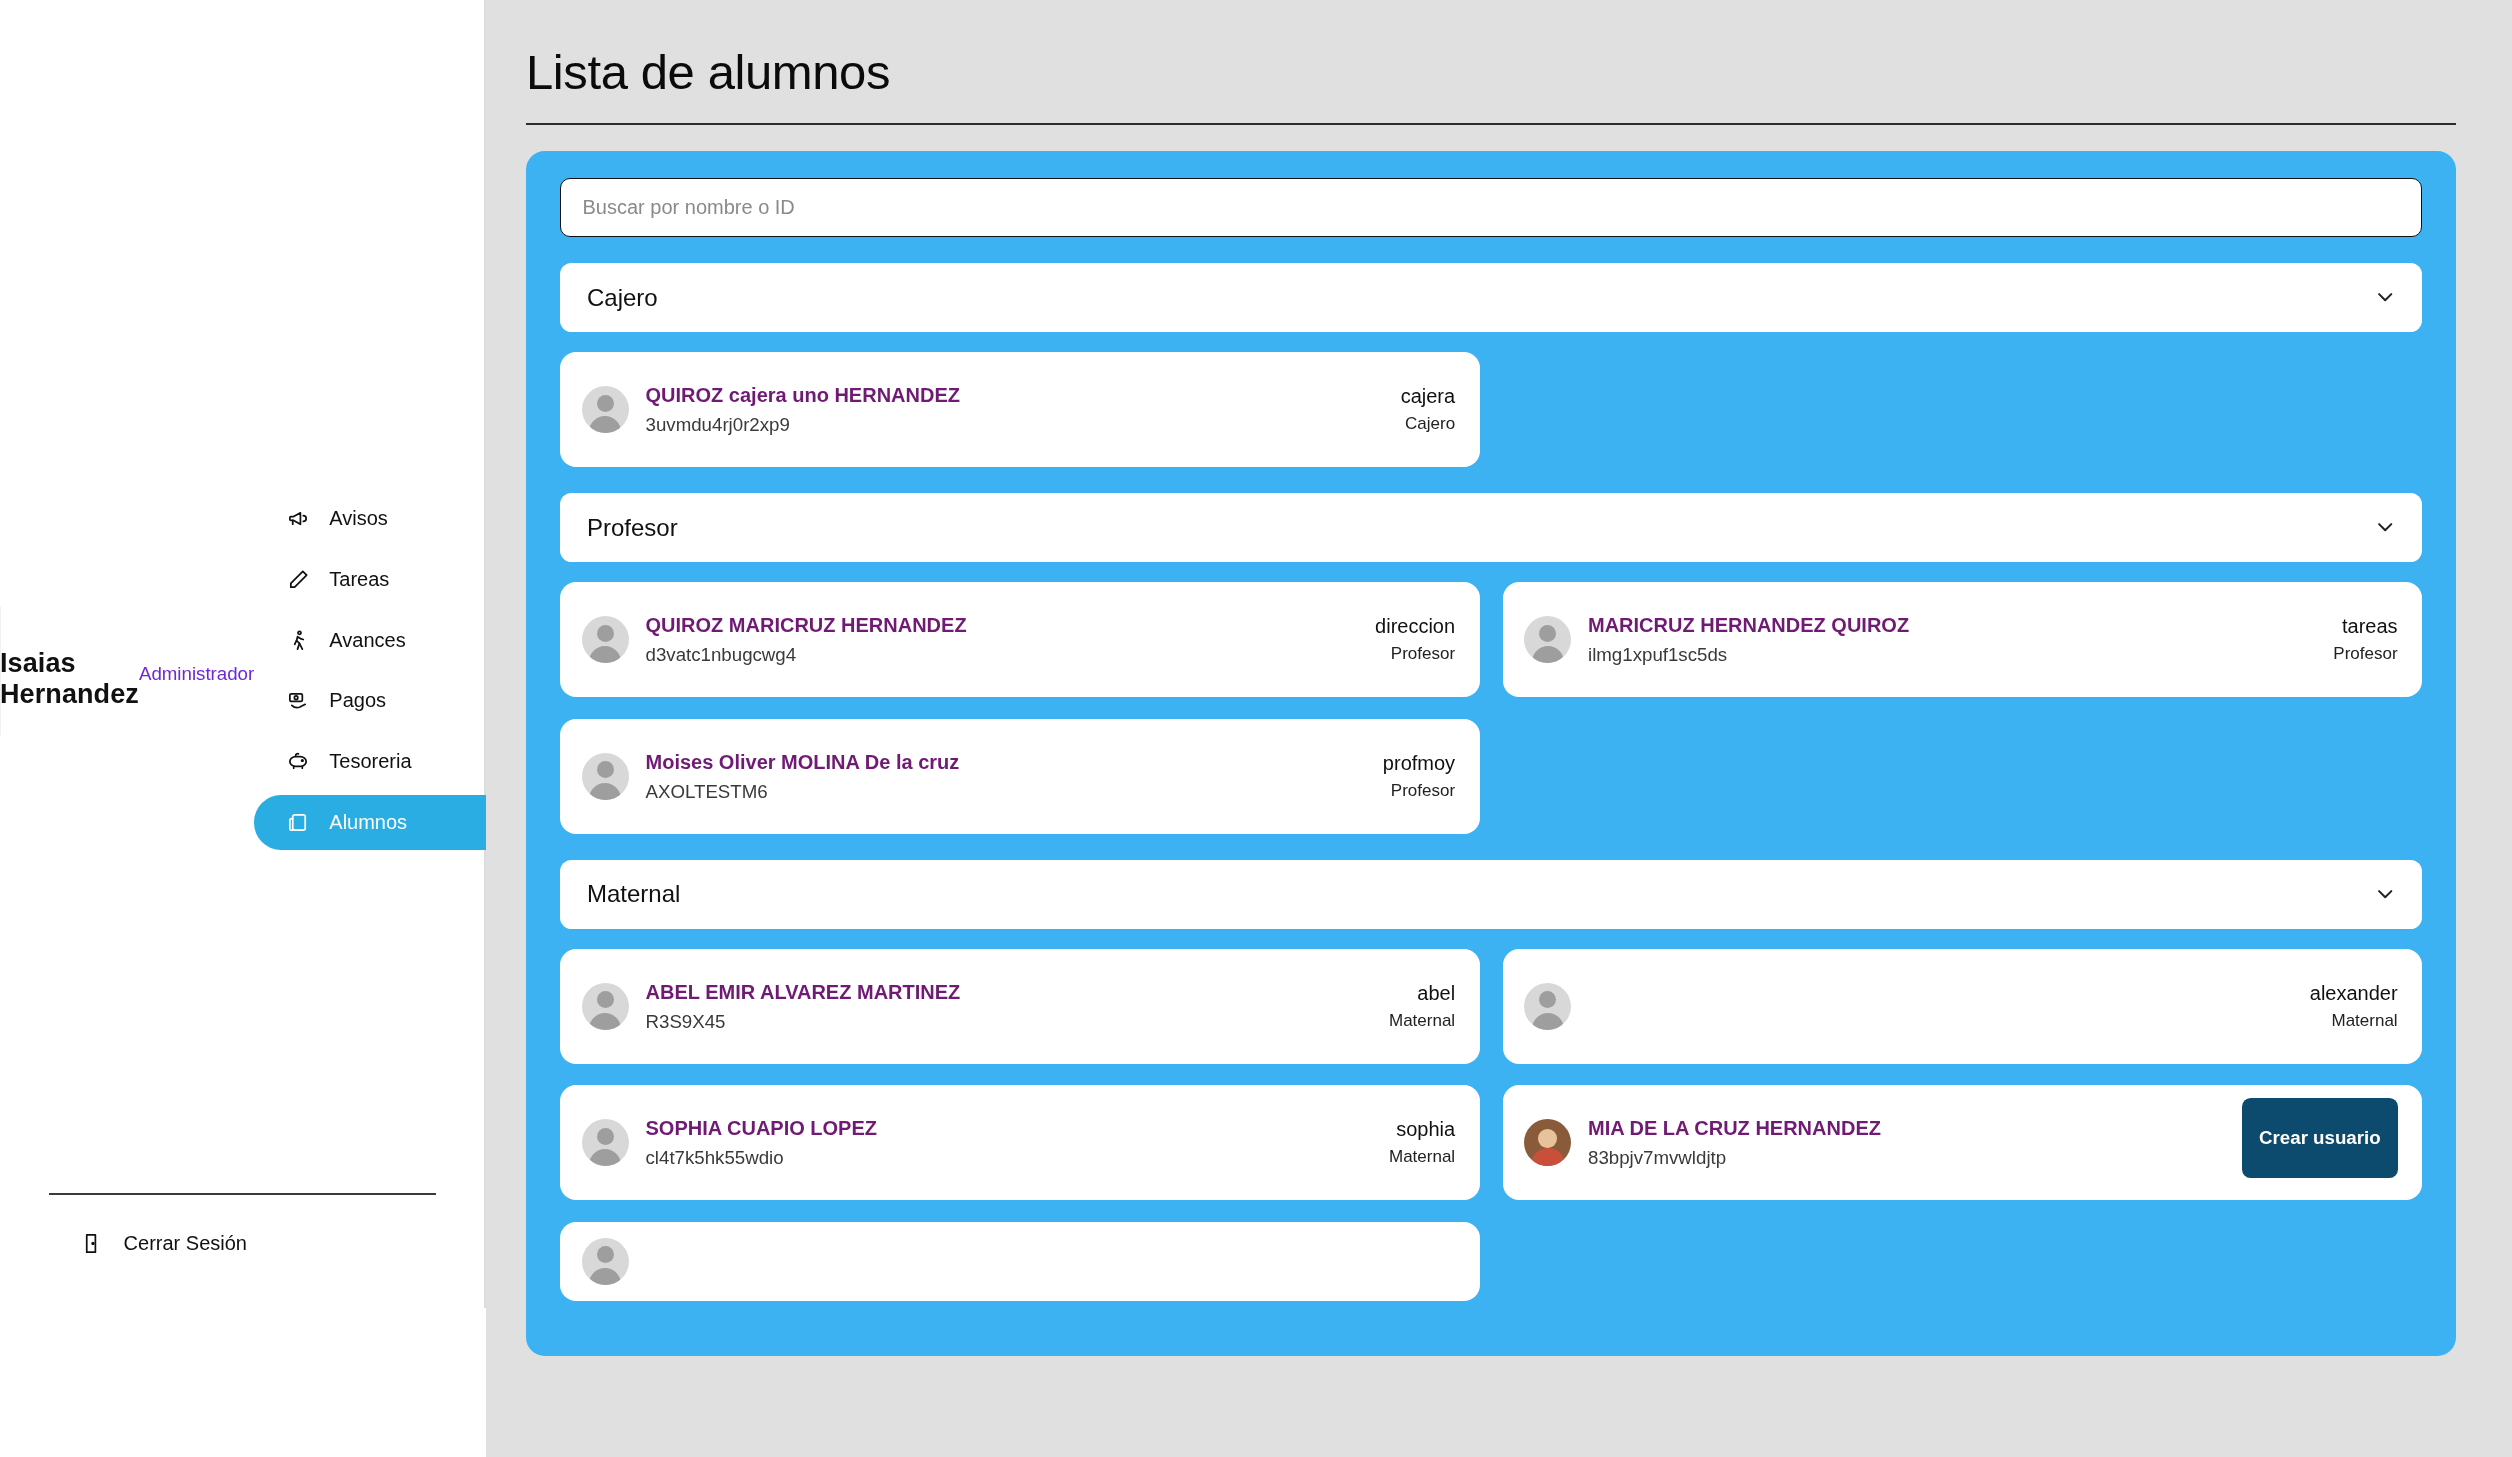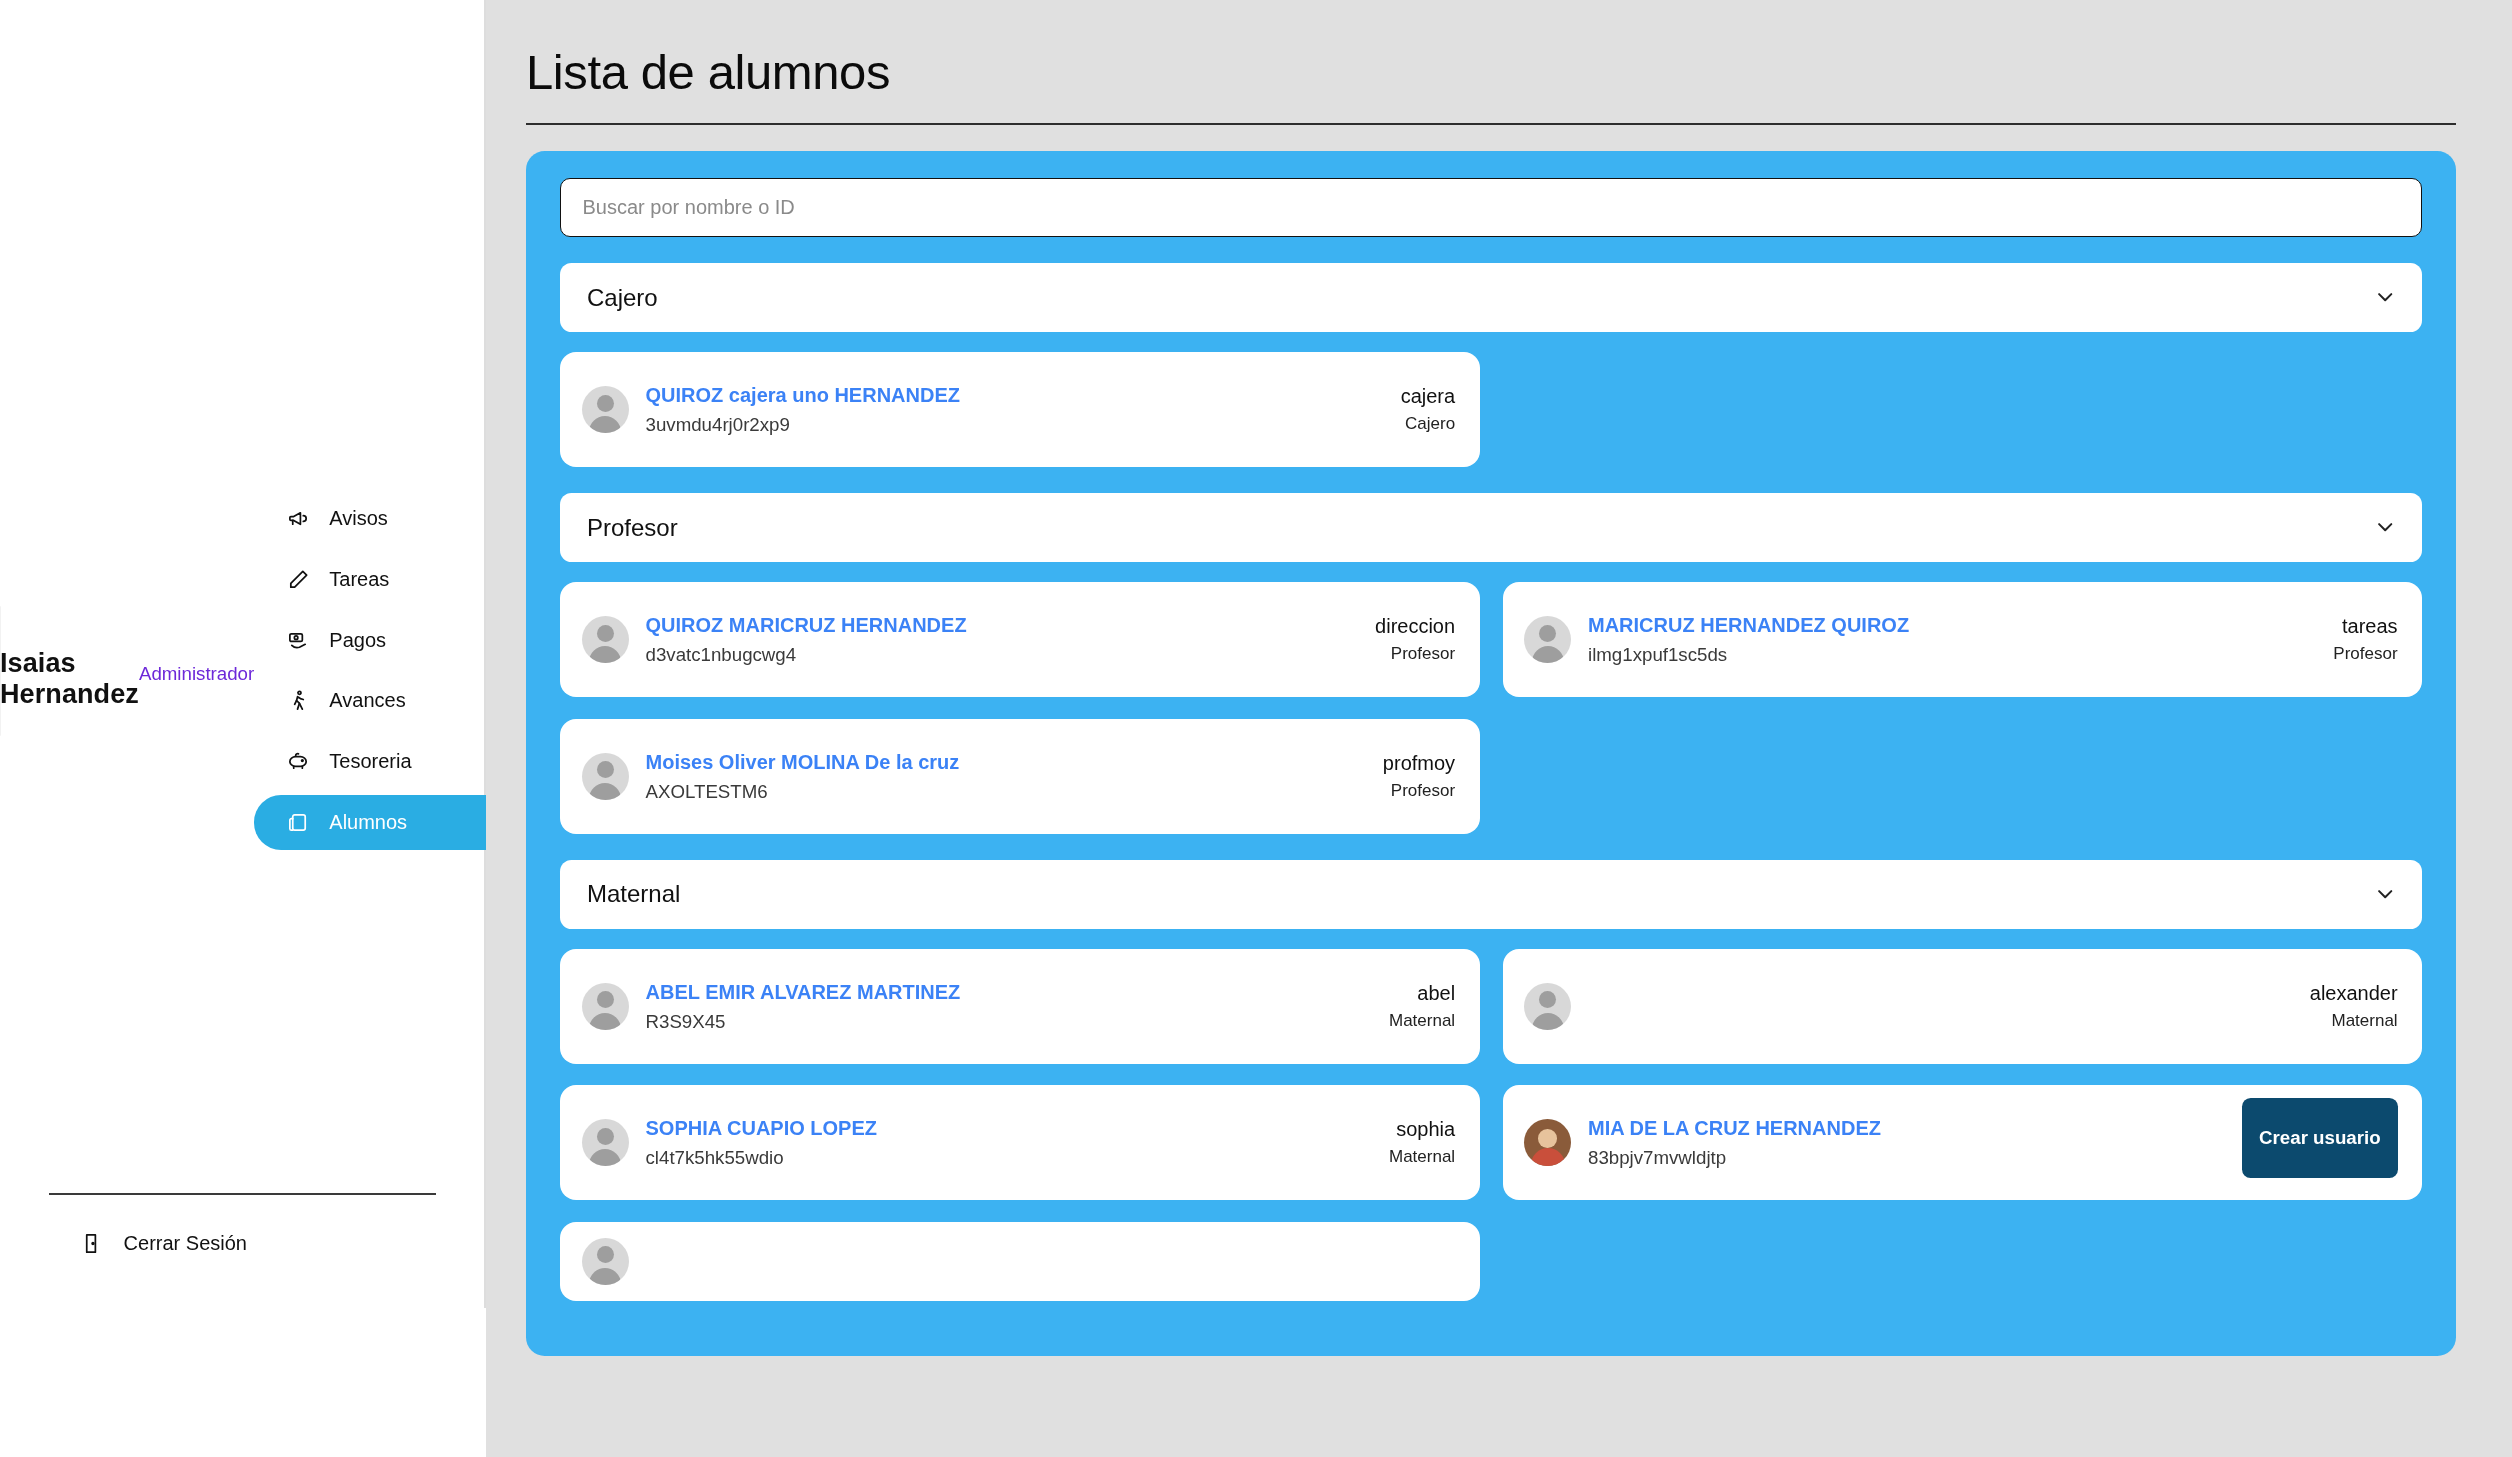--- a/index.html
+++ b/index.html
@@ -218,21 +218,21 @@
   }
   .card .av .head { width: 17px; height: 17px; border-radius: 50%; background: #9e9e9e; position: absolute; margin-bottom: 21.5px; }
   .card .av .body { width: 32px; height: 17px; border-radius: 16px 16px 0 0; background: #9e9e9e; }
   .card .av-wrap { position: relative; width: 47px; height: 47px; display:flex; align-items:flex-end; justify-content:center; }
   .card .av.photo {
     background: #8a5b3a;
   }
   .card .av.photo .ph-head { position:absolute; width:18.7px; height:18.7px; border-radius:50%; background:#e7c39c; bottom:18.7px; }
   .card .av.photo .ph-body { position:absolute; width:34px; height:18.7px; border-radius:17px 17px 0 0; background:#c94f3b; bottom:0; }
   .card .info { margin-left: 17px; display:flex; flex-direction: column; justify-content:center; }
-  .card .nm { font-size: 20px; font-weight: bold; color: #3b82f6; line-height: 1.25; }
+  .card .nm { font-size: 20px; font-weight: bold; color: #701a75; line-height: 1.25; }
   .card .uid { font-size: 18.7px; color: #3a3a3a; margin-top: 5.7px; }
   .card .right {
     margin-left: auto;
     text-align: right;
     display: flex; flex-direction: column; align-items: flex-end; justify-content: center;
   }
   .card .alias { font-size: 20px; font-weight: normal; color: #111; }
   .card .role { font-size: 17px; color: #222; margin-top: 5.7px; }
 
   .create-user-btn {
@@ -294,38 +294,38 @@
           <svg viewBox="0 0 24 24" fill="none" stroke="currentColor" stroke-width="1.8" stroke-linecap="round" stroke-linejoin="round">
             <path d="M16.5 3.5l4 4L8 20H4v-4z"></path>
           </svg>
         </span>
         <span>Tareas</span>
       </div>
 
       <div class="nav-item">
         <span class="nav-icon">
           <svg viewBox="0 0 24 24" fill="none" stroke="currentColor" stroke-width="1.8" stroke-linecap="round" stroke-linejoin="round">
-            <rect x="3" y="5" width="13" height="8" rx="1.5"></rect>
-            <circle cx="9.5" cy="9" r="1.8"></circle>
-            <path d="M5 17c2 2 5 3 8 2l6-3"></path>
-          </svg>
-        </span>
-        <span>Pagos</span>
-      </div>
-
-      <div class="nav-item">
-        <span class="nav-icon">
-          <svg viewBox="0 0 24 24" fill="none" stroke="currentColor" stroke-width="1.8" stroke-linecap="round" stroke-linejoin="round">
             <circle cx="13" cy="4" r="1.6"></circle>
             <path d="M11 21l2-6-3-3 1-4 3 2 3 1"></path>
             <path d="M10 12l-2 4"></path>
             <path d="M13 15l3 6"></path>
           </svg>
         </span>
         <span>Avances</span>
+      </div>
+
+      <div class="nav-item">
+        <span class="nav-icon">
+          <svg viewBox="0 0 24 24" fill="none" stroke="currentColor" stroke-width="1.8" stroke-linecap="round" stroke-linejoin="round">
+            <rect x="3" y="5" width="13" height="8" rx="1.5"></rect>
+            <circle cx="9.5" cy="9" r="1.8"></circle>
+            <path d="M5 17c2 2 5 3 8 2l6-3"></path>
+          </svg>
+        </span>
+        <span>Pagos</span>
       </div>
 
       <div class="nav-item">
         <span class="nav-icon">
           <svg viewBox="0 0 24 24" fill="none" stroke="currentColor" stroke-width="1.8" stroke-linecap="round" stroke-linejoin="round">
             <path d="M3 12a6 5 0 0 1 6-5h5a6 5 0 0 1 6 5 6 5 0 0 1-6 5H9a6 5 0 0 1-6-5z"></path>
             <path d="M7 17v2M16 17v2"></path>
             <circle cx="16" cy="11" r=".8" fill="currentColor"></circle>
             <path d="M9 6c0-1.5 1.5-2.5 3-2"></path>
           </svg>

